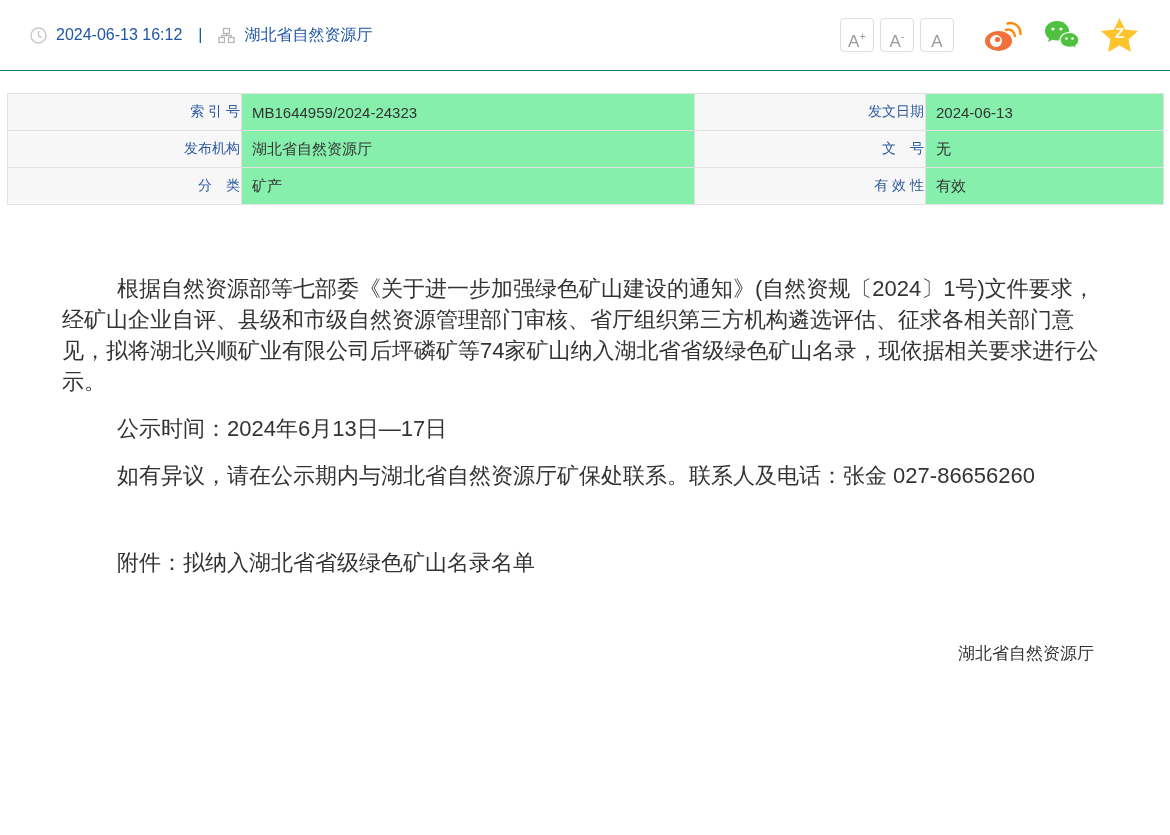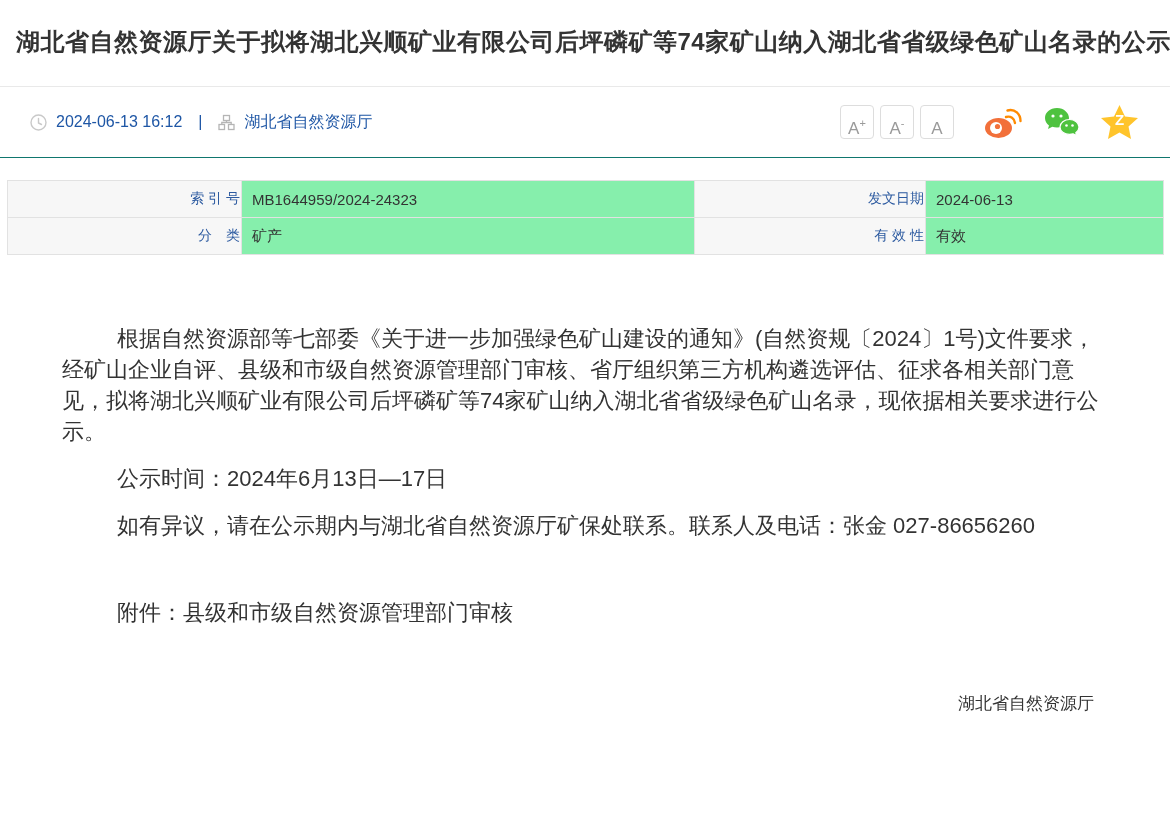--- a/index.html
+++ b/index.html
@@ -67,21 +67,20 @@
   
   .doc-footer { padding:44px 76px 22px; text-align:right; }
   .doc-footer div { font-size:17px; line-height:31px; color:#333; }
   .doc-footer .f-org { margin-bottom:17px; }
 </style>
 </head>
 <body>
 
 <div class="page">
 
-  <h1 class="doc-title">湖北省自然资源厅关于拟将湖北兴顺矿业有限公司后坪磷矿等74家矿山纳入湖北省省级绿色矿山名录的公示</h1>
 
   <div class="info-bar">
     <div class="info-left">
       <span class="ico">
         <svg width="17" height="17" viewBox="0 0 17 17">
           <circle cx="8.5" cy="8.5" r="7.5" fill="none" stroke="#c9c9c9" stroke-width="1.4"></circle>
           <path d="M8.5 4.5 V9 L11.5 10.5" fill="none" stroke="#c9c9c9" stroke-width="1.4" stroke-linecap="round"></path>
         </svg>
       </span>
       <span class="pub-time">2024-06-13 16:12</span>
@@ -140,32 +139,38 @@
         <col class="c-val2">
     </colgroup>
     <tbody>
       <tr>
         <td class="m-label">索 引 号</td>
         <td class="m-value">MB1644959/2024-24323</td>
         <td class="m-label">发文日期</td>
         <td class="m-value">2024-06-13</td>
       </tr>
       <tr>
+        <td class="m-label">发布机构</td>
+        <td class="m-value">湖北省自然资源厅</td>
+        <td class="m-label">文　号</td>
+        <td class="m-value">无</td>
+      </tr>
+      <tr>
         <td class="m-label">分　类</td>
         <td class="m-value">矿产</td>
         <td class="m-label">有 效 性</td>
         <td class="m-value">有效</td>
       </tr>
     </tbody>
   </table>
 
   <div class="article">
     <p>根据自然资源部等七部委《关于进一步加强绿色矿山建设的通知》(自然资规〔2024〕1号)文件要求，经矿山企业自评、县级和市级自然资源管理部门审核、省厅组织第三方机构遴选评估、征求各相关部门意见，拟将湖北兴顺矿业有限公司后坪磷矿等74家矿山纳入湖北省省级绿色矿山名录，现依据相关要求进行公示。</p>
     <p>公示时间：2024年6月13日—17日</p>
     <p>如有异议，请在公示期内与湖北省自然资源厅矿保处联系。联系人及电话：张金  027-86656260</p>
-    <p class="attachment"><span>附件：</span><span class="attachment-link">县级和市级自然资源管理部门审核</span></p>
+    <p class="attachment"><span>附件：</span><span class="attachment-link">拟纳入湖北省省级绿色矿山名录名单</span></p>
   </div>
 
   <div class="doc-footer">
     <div class="f-org">湖北省自然资源厅</div>
   </div>
 
 </div>
 
 </body></html>

